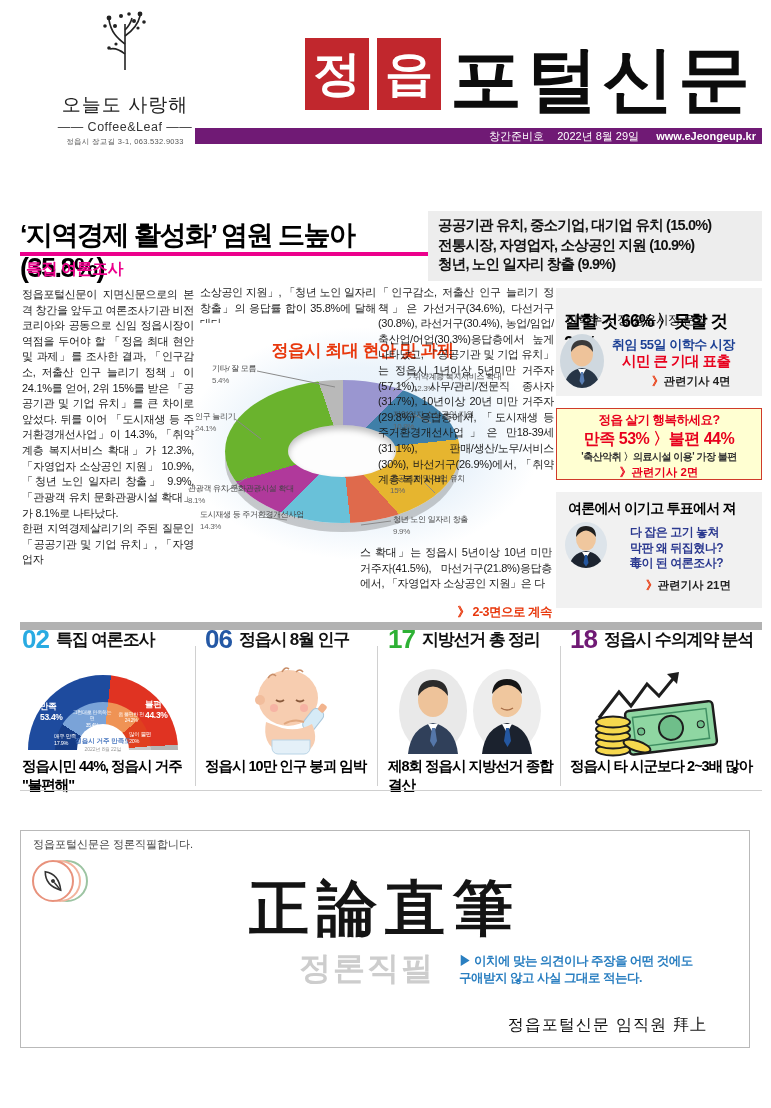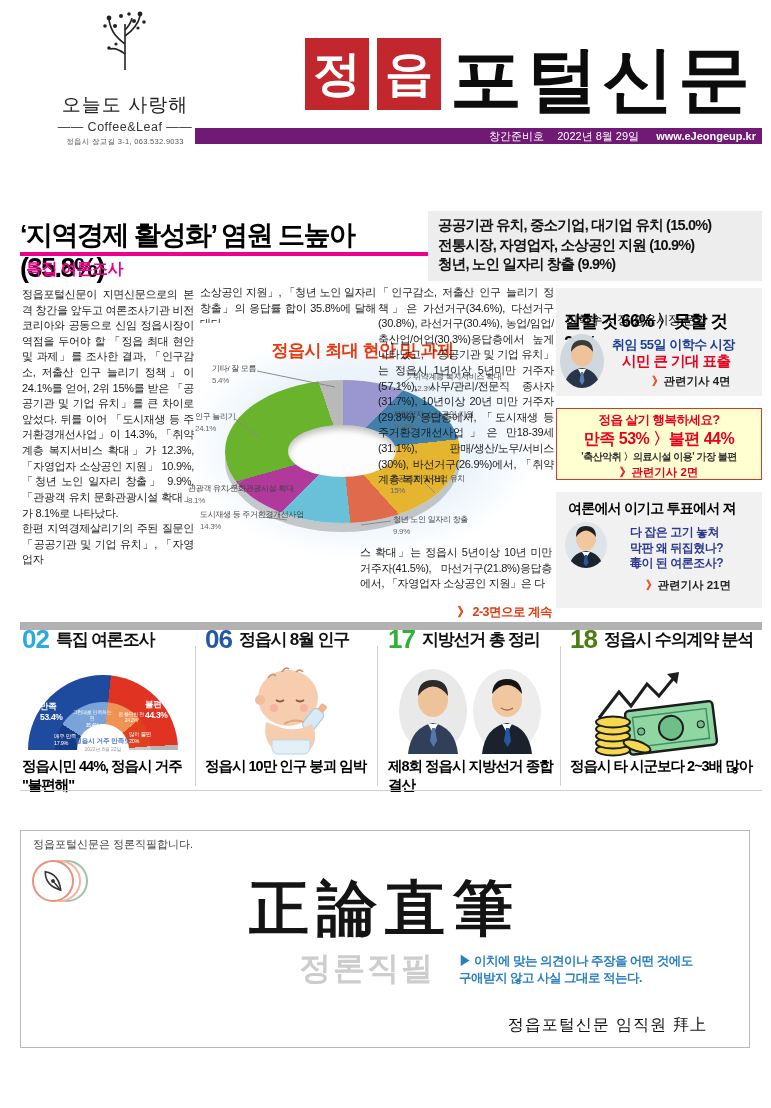--- a/index.html
+++ b/index.html
@@ -260,21 +260,21 @@
   </div>
   <div class="abs bn-head" style="left:205px;">
     <span class="bn-num" style="color: rgb(36, 88, 165);">06</span>
     <span class="bn-title">정읍시 8월 인구</span>
   </div>
   <div class="abs bn-head" style="left:388px;">
     <span class="bn-num" style="color: rgb(46, 177, 53);">17</span>
     <span class="bn-title">지방선거 총 정리</span>
   </div>
   <div class="abs bn-head" style="left:570px;">
-    <span class="bn-num" style="color: #4d7c0f;">18</span>
+    <span class="bn-num" style="color: #701a75;">18</span>
     <span class="bn-title">정읍시 수의계약 분석</span>
   </div>
 
   <div class="abs" id="gauge">
     <div id="gauge-outer" style="background: conic-gradient(from 270deg at 50% 100%, rgb(30, 75, 158) 0%, rgb(30, 75, 158) 26.7%, rgb(224, 51, 34) 26.7%, rgb(224, 51, 34) 48.85%, rgb(181, 181, 181) 48.85%, rgb(181, 181, 181) 50%, transparent 50%, transparent 100%);"></div>
     <div id="gauge-inner" style="background: conic-gradient(from 270deg at 50% 100%, rgb(22, 60, 134) 0%, rgb(22, 60, 134) 8.95%, rgb(122, 163, 216) 8.95%, rgb(122, 163, 216) 26.65%, rgb(239, 147, 85) 26.65%, rgb(239, 147, 85) 38.75%, rgb(224, 64, 31) 38.75%, rgb(224, 64, 31) 48.75%, rgb(201, 201, 201) 48.75%, rgb(201, 201, 201) 50%, transparent 50%, transparent 100%);"></div>
     <div id="gauge-hole"></div>
     <div class="glabel" id="gl-o0">
         <span class="gl-n">만족</span>
         <span class="gl-v">53.4%</span>

